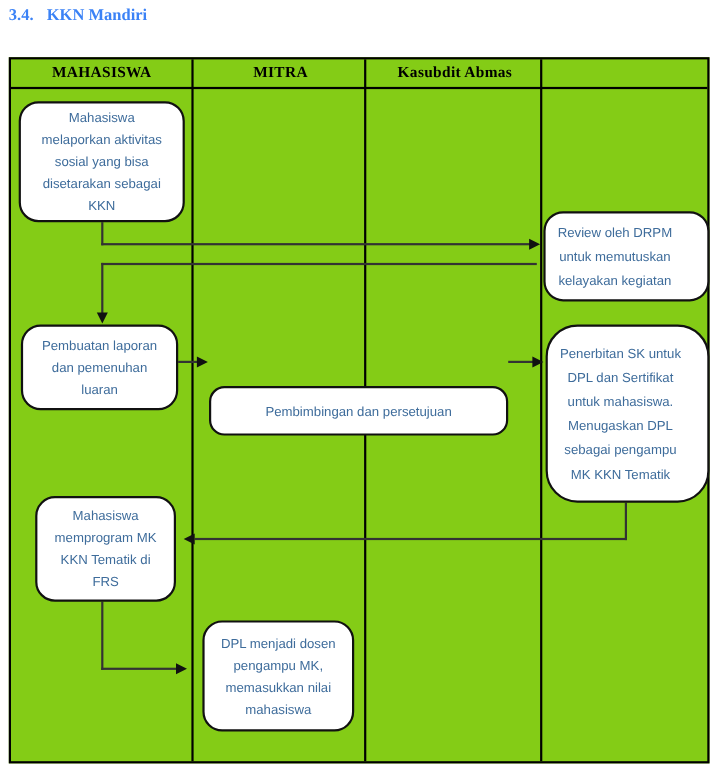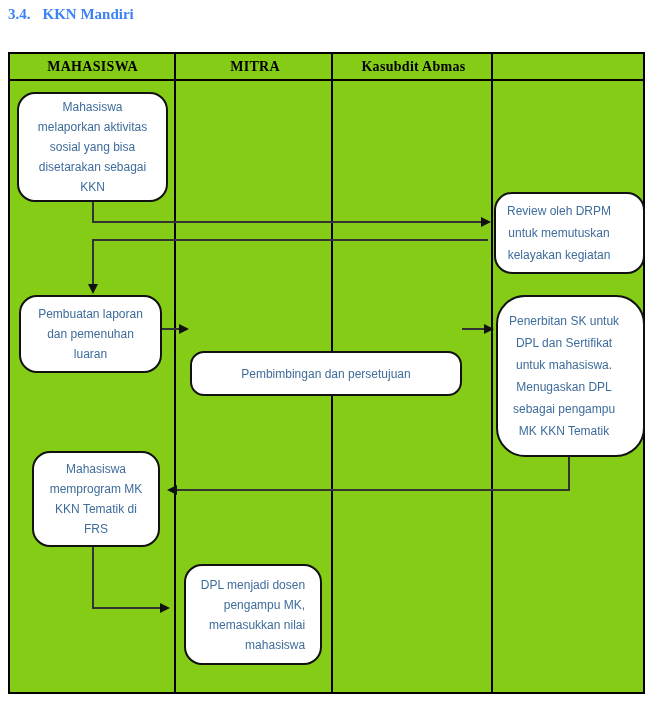--- a/index.html
+++ b/index.html
@@ -29,21 +29,21 @@
             border-right:10px solid #111;}
   .arr.down{border-left:5px solid transparent;border-right:5px solid transparent;
             border-top:10px solid #111;}
   
   .n-report{left:7px;top:38px;width:151px;height:110px;}
   .n-review{left:484px;top:138px;width:151px;height:82px;line-height:22px;}
   .n-laporan{left:9px;top:241px;width:143px;height:78px;}
   .n-pembimbingan{left:180px;top:253px;width:272px;height:45px;border-radius:14px;margin-top:44px;}
   .n-sk{left:486px;top:241px;width:149px;height:162px;line-height:22px;border-radius:29px;}
   .n-frs{left:22px;top:397px;width:128px;height:96px;}
-  .n-dpl{left:174px;top:510px;width:138px;height:101px;text-align:right;}
+  .n-dpl{left:174px;top:510px;width:138px;height:101px;}
 </style>
 </head>
 <body>
 
 <div class="page">
 
   <div class="title">
     <span>3.4.</span>
     <span>KKN Mandiri</span>
   </div>

